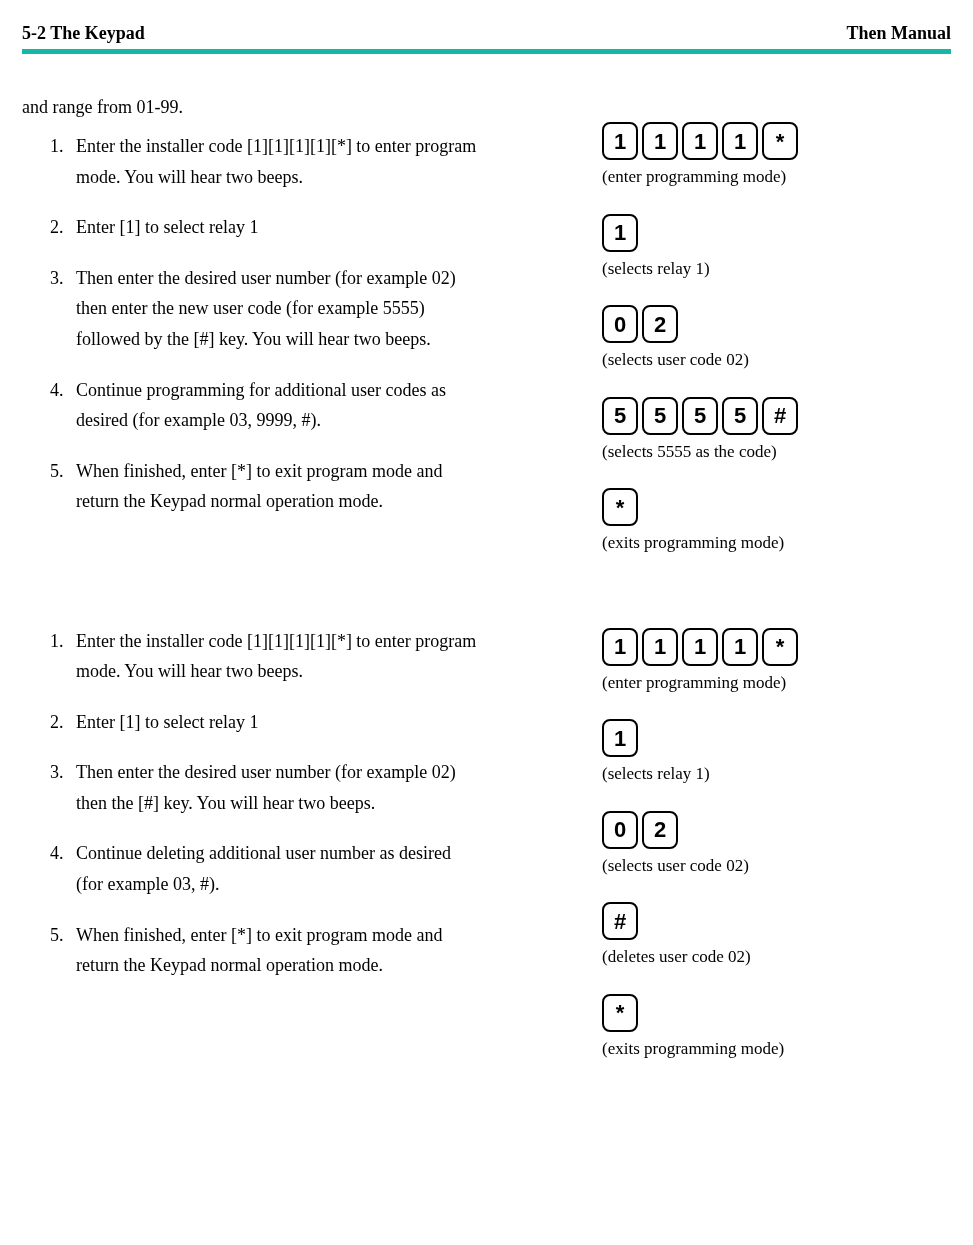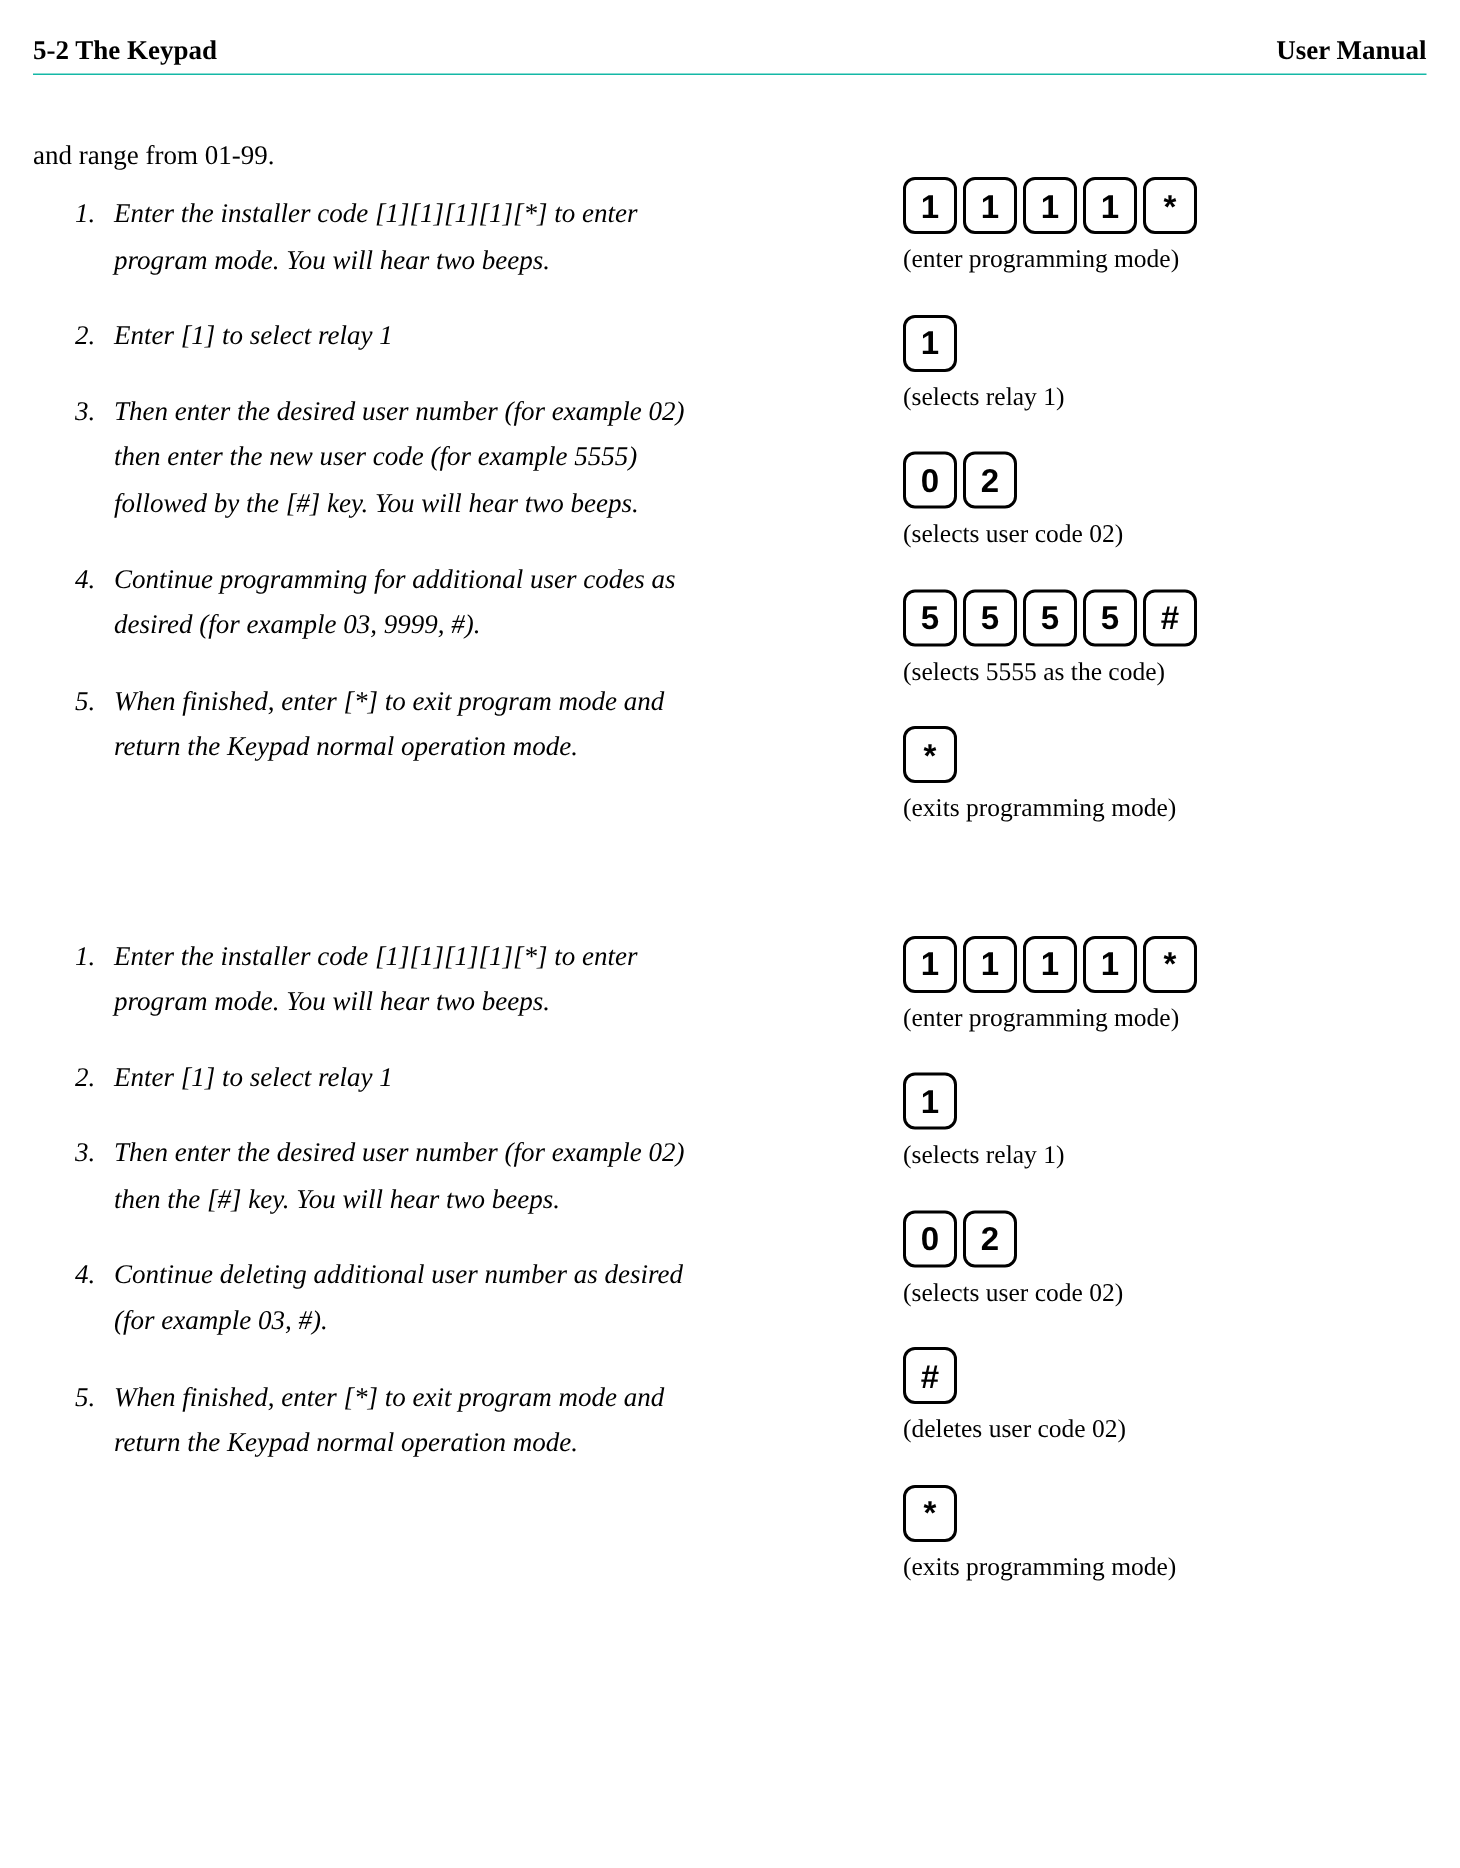--- a/index.html
+++ b/index.html
@@ -10,21 +10,21 @@
     padding: 20px 22px;
     width: 973px;
     box-sizing: border-box;
     line-height: 1.5;
   }
   .page-header {
     display: flex;
     justify-content: space-between;
     font-weight: bold;
     font-size: 18px;
-    border-bottom: 1px solid #14b8a6;
+    border-bottom: 5px solid #14b8a6;
     padding-bottom: 2px;
     text-decoration: underline;
     text-decoration-thickness: 2px;
     text-underline-offset: 4px;
     margin-bottom: 40px;
   }
   
   .page-header {
     text-decoration: none;
   }
@@ -50,21 +50,20 @@
   }
   ol.steps {
     margin: 6px 0 0 28px;
     padding: 0 0 0 18px;
   }
   ol.steps li {
     margin-bottom: 20px;
     padding-left: 8px;
     line-height: 1.7;
     padding-right: 100px;
-    font-style: italic;
   }
   .key-row {
     display: flex;
     gap: 4px;
     margin-bottom: 4px;
   }
   .key {
     display: inline-flex;
     align-items: center;
     justify-content: center;
@@ -81,21 +80,21 @@
     font-size: 17px;
     margin-bottom: 24px;
   }
   .spacer-lg { height: 40px; }
 </style>
 </head>
 <body>
 
 <div class="page-header">
   <span>5-2 The Keypad</span>
-  <span>User Manual</span>
+  <span>Then Manual</span>
 </div>
 
 <div class="two-col">
   <div class="left-col">
     <div class="note">and range from 01-99.</div>
     <ol class="steps">
       <li>Enter the installer code [1][1][1][1][*] to enter program mode. You will hear two beeps.</li>
       <li>Enter [1] to select relay 1</li>
       <li>Then enter the desired user number (for example 02) then enter the new user code (for example 5555) followed by the [#] key. You will hear two beeps.</li>
       <li>Continue programming for additional user codes as desired (for example 03, 9999, #).</li>

